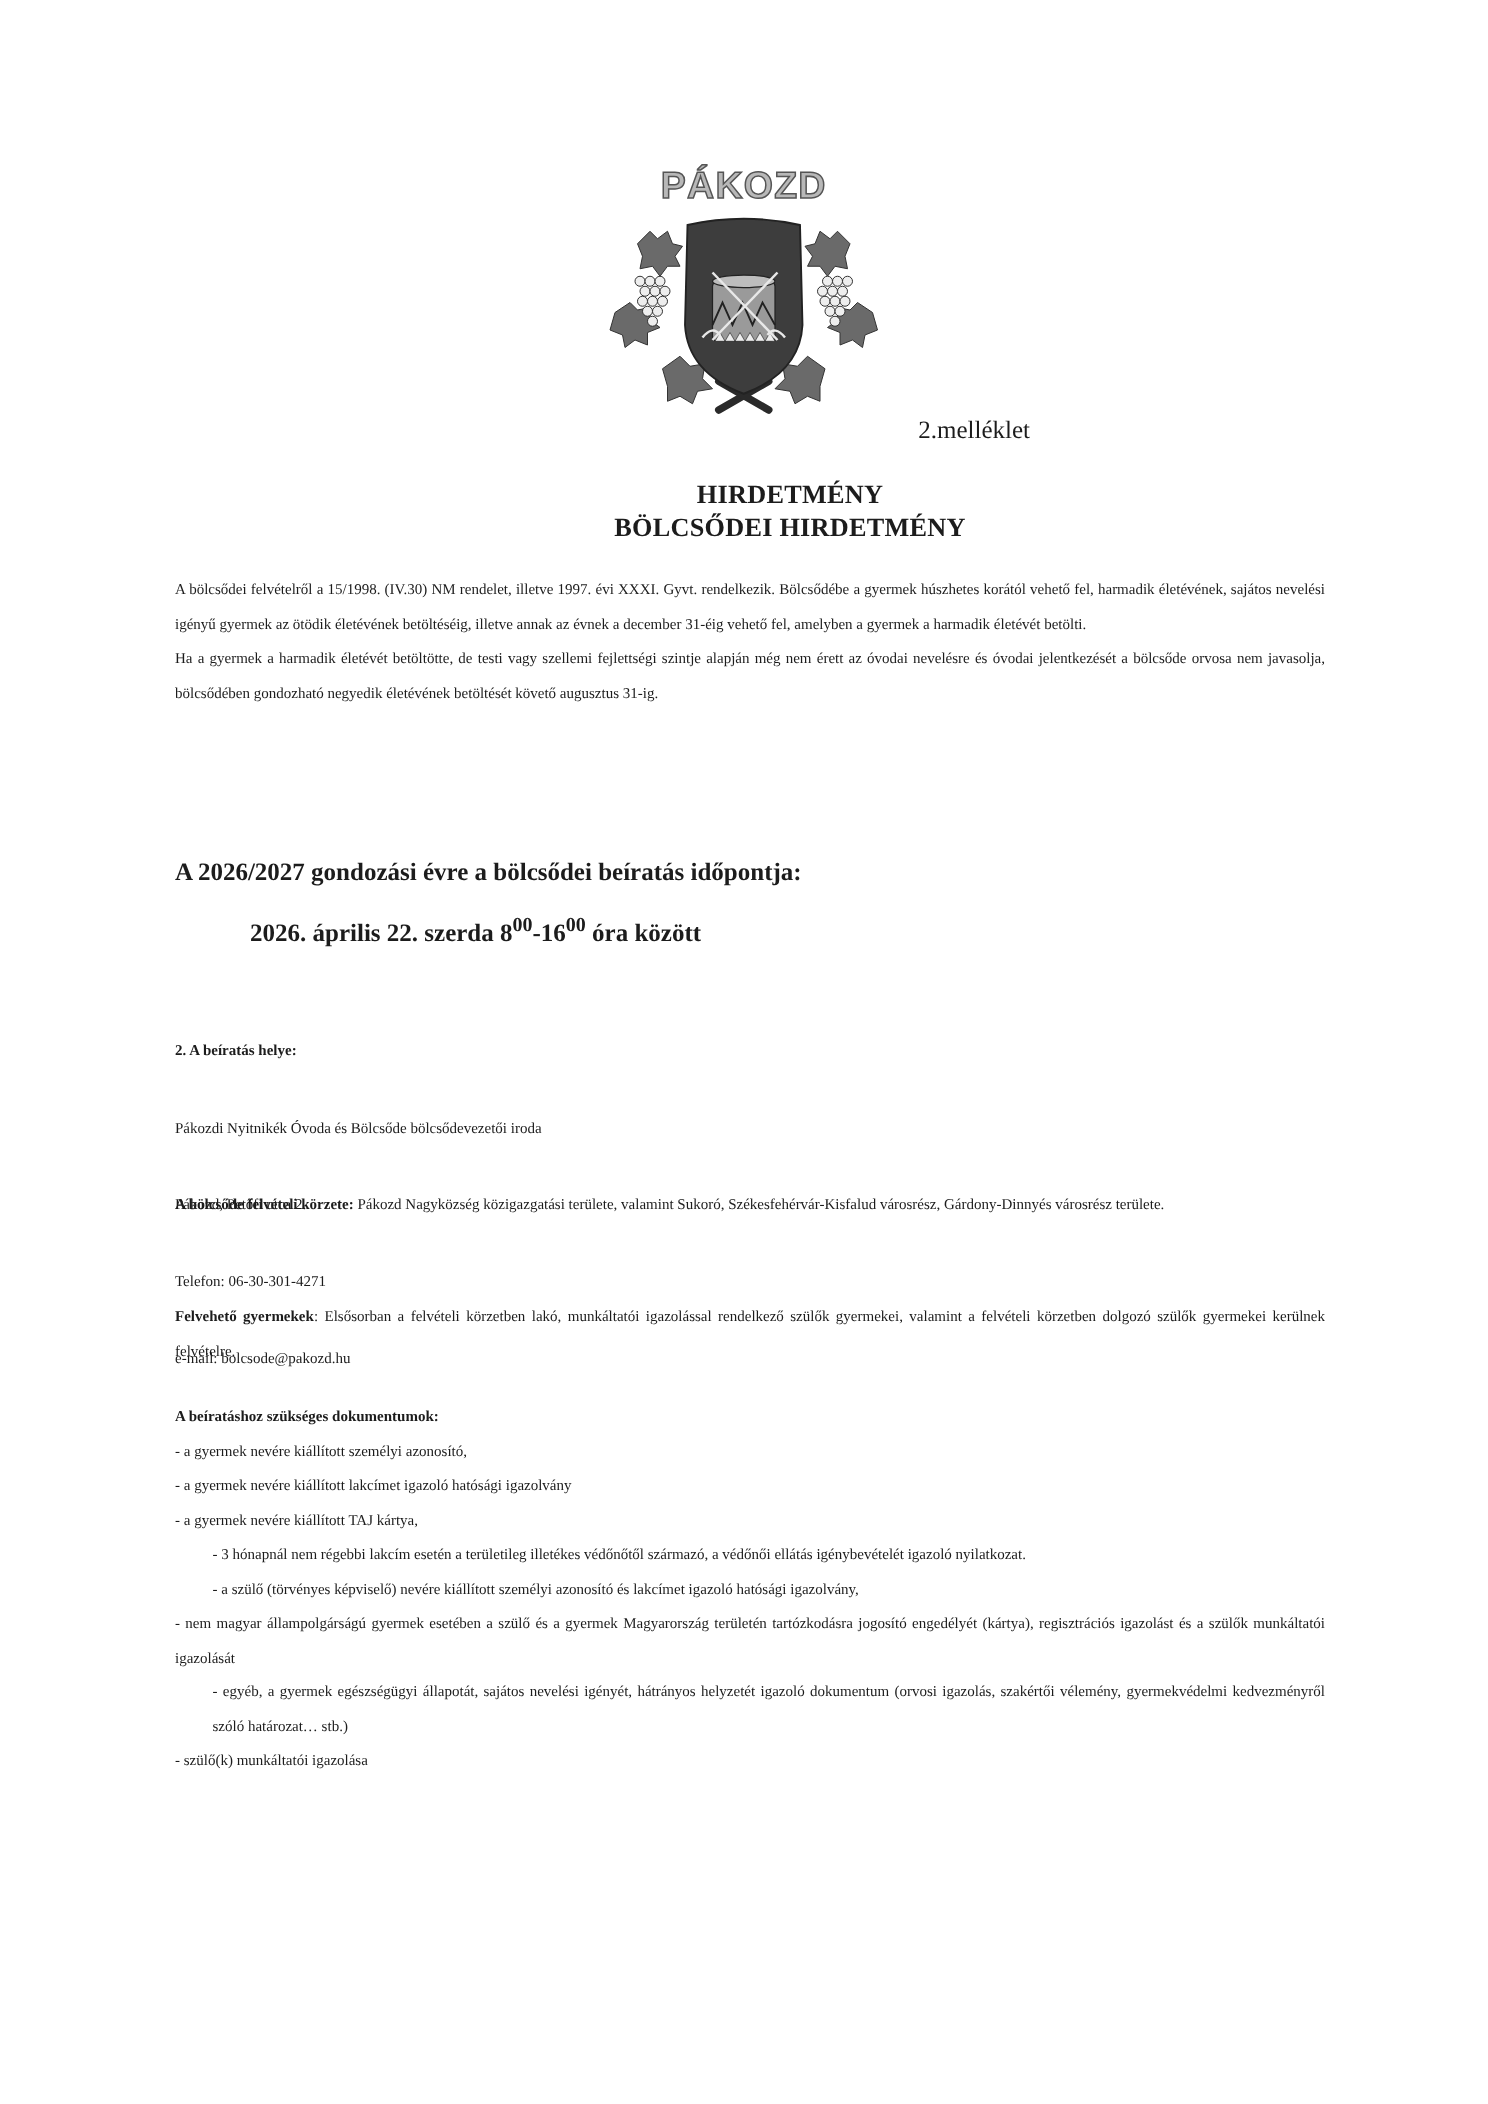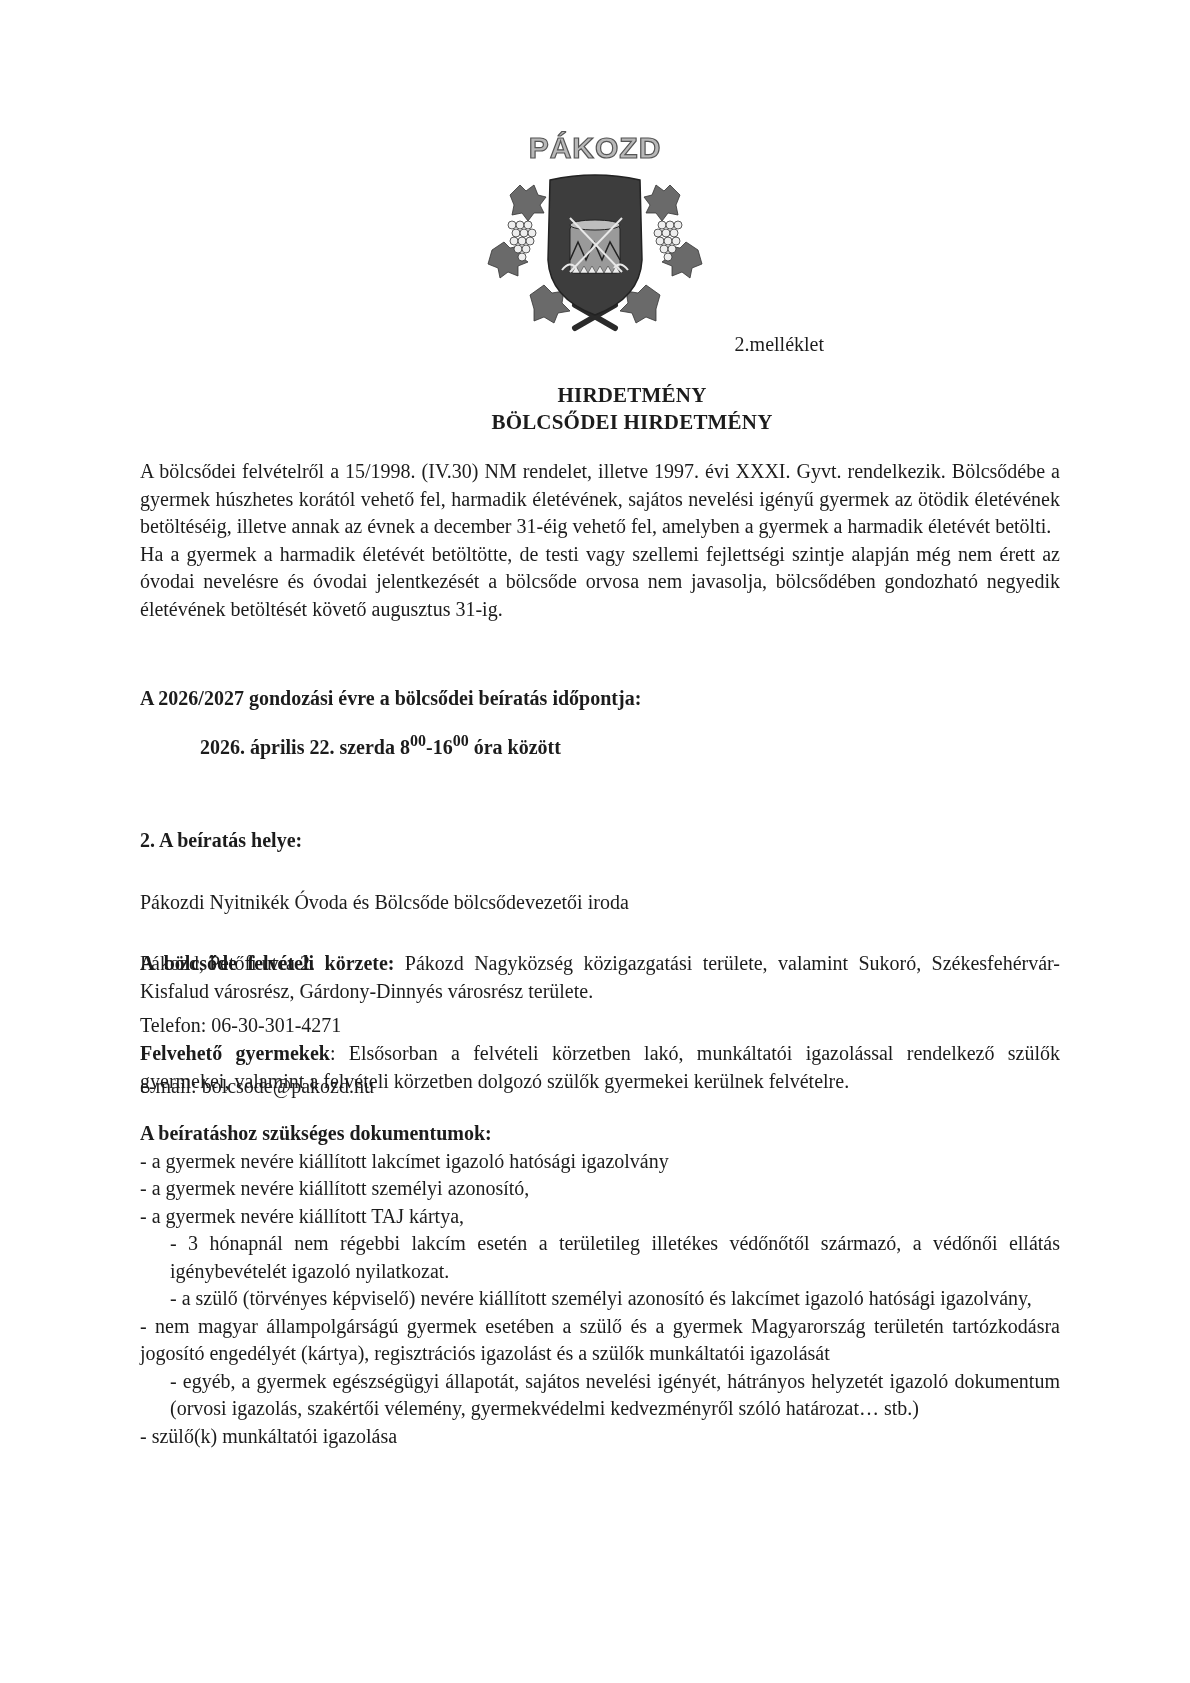--- a/index.html
+++ b/index.html
@@ -43,21 +43,21 @@
       font-size: 21px;
       letter-spacing: 0.2px;
       padding-left: 37px;
     }
     .title.t1 { top: 383px; }
     .title.t2 { top: 410px; }
     .body {
       position: absolute;
       left: 140px;
       width: 920px;
-      font-size: 20px;
+      font-size: 12px;
       line-height: 27.5px;
     }
     .p-intro { top: 458px; }
     .p-intro p { margin: 0; text-align: justify; }
     .p-intro p.last-left { text-align-last: left; }
     .heading-date {
       position: absolute;
       left: 140px;
       top: 687px;
       font-size: 20px;
@@ -177,22 +177,22 @@
     <div>Telefon: 06-30-301-4271</div>
     <div>e-mail: bolcsode@pakozd.hu</div>
   </div>
 
   <div class="body district"><span class="bold">A bölcsőde felvételi körzete:</span><span> Pákozd Nagyközség közigazgatási területe, valamint Sukoró, Székesfehérvár-Kisfalud városrész, Gárdony-Dinnyés városrész területe.</span></div>
 
   <div class="body eligible"><span class="bold">Felvehető gyermekek</span><span>: Elsősorban a felvételi körzetben lakó, munkáltatói igazolással rendelkező szülők gyermekei, valamint a felvételi körzetben dolgozó szülők gyermekei kerülnek felvételre.</span></div>
 
   <div class="body docs">
     <div class="bold">A beíratáshoz szükséges dokumentumok:</div>
+    <div class="item">- a gyermek nevére kiállított személyi azonosító,</div>
     <div class="item">- a gyermek nevére kiállított lakcímet igazoló hatósági igazolvány</div>
-    <div class="item">- a gyermek nevére kiállított személyi azonosító,</div>
     <div class="item">- a gyermek nevére kiállított TAJ kártya,</div>
     <div class="item left-last">- 3 hónapnál nem régebbi lakcím esetén a területileg illetékes védőnőtől származó, a védőnői ellátás igénybevételét igazoló nyilatkozat.</div>
     <div class="item left-last">- a szülő (törvényes képviselő) nevére kiállított személyi azonosító és lakcímet igazoló hatósági igazolvány,</div>
     <div class="item">- nem magyar állampolgárságú gyermek esetében a szülő és a gyermek Magyarország területén tartózkodásra jogosító engedélyét (kártya), regisztrációs igazolást és a szülők munkáltatói igazolását</div>
     <div class="item left-last">- egyéb, a gyermek egészségügyi állapotát, sajátos nevelési igényét, hátrányos helyzetét igazoló dokumentum (orvosi igazolás, szakértői vélemény, gyermekvédelmi kedvezményről szóló határozat… stb.)</div>
     <div class="item">- szülő(k) munkáltatói igazolása</div>
   </div>
 
 </div>
 

